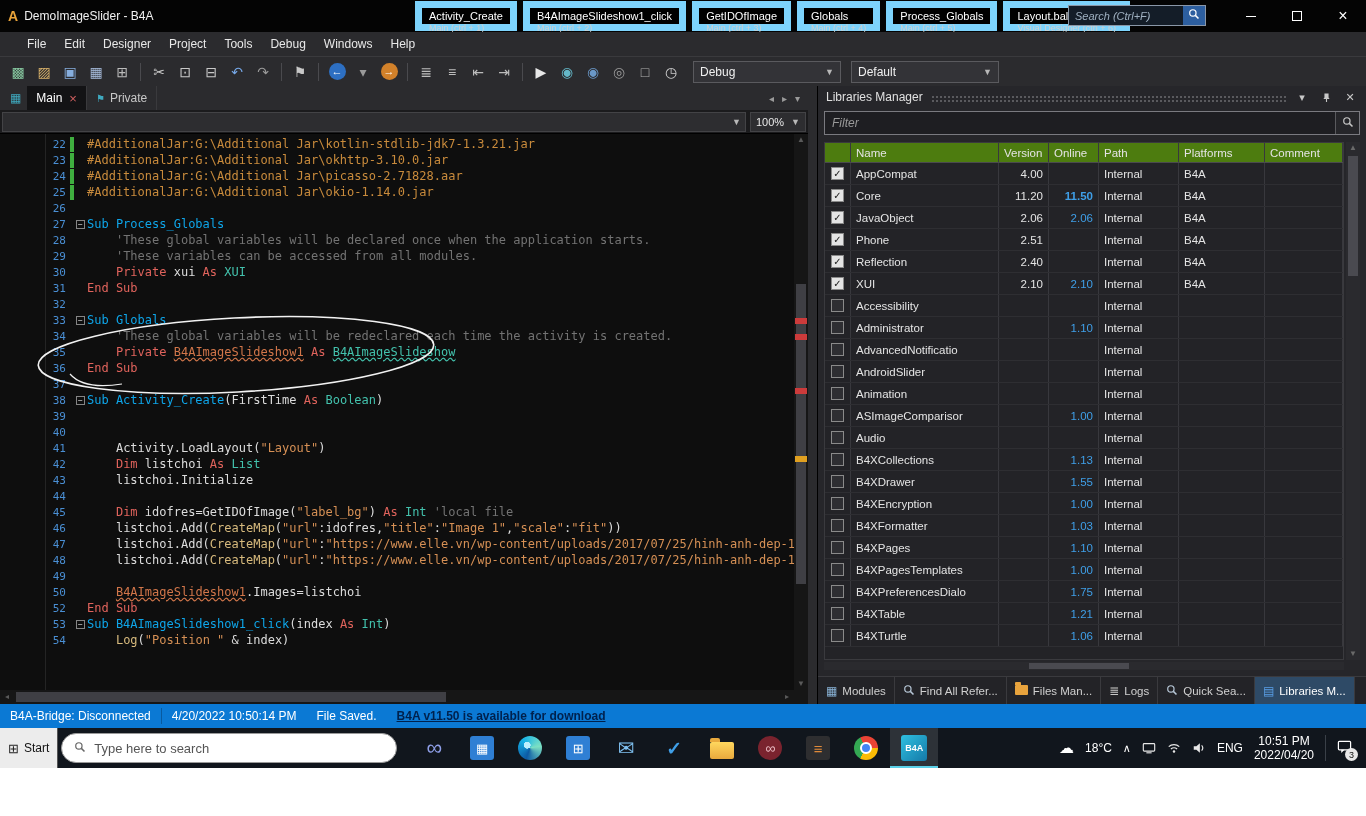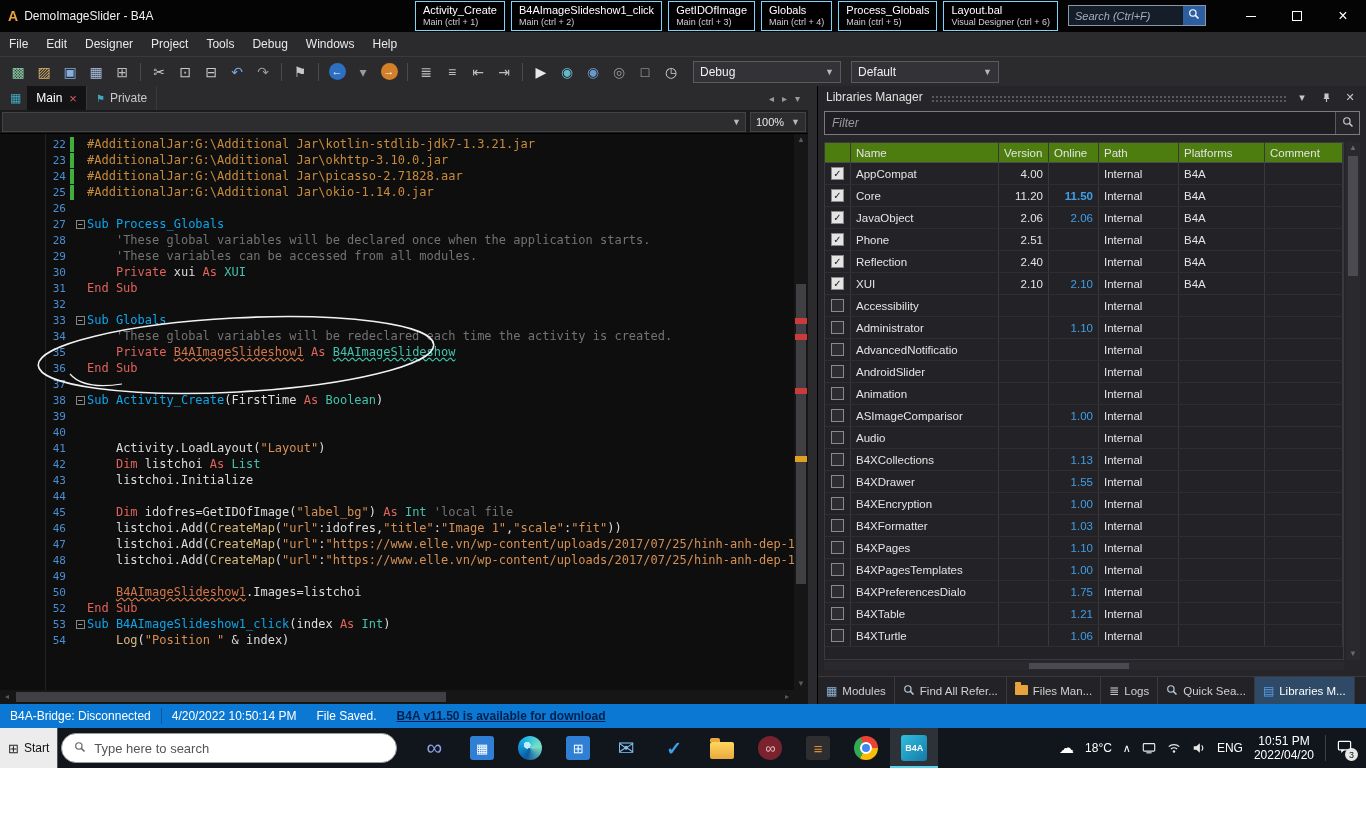--- a/index.html
+++ b/index.html
@@ -1,33 +1,33 @@
 <!DOCTYPE html>
 <html><head>
 <meta charset="utf-8">
 <style>
   *{box-sizing:border-box;margin:0;padding:0}
   html,body{width:1366px;height:816px;background:#ffffff;font-family:"Liberation Sans",sans-serif;overflow:hidden;position:relative}
   .titlebar{position:absolute;left:0;top:0;width:1366px;height:32px;background:#040404;color:#fff;display:flex;align-items:center}
   .app-logo{font-weight:bold;color:#e8a33a;font-size:14px;margin:0 6px 0 8px}
   .win-title{font-size:12px;color:#f0f0f0}
   .quicktabs{position:absolute;left:415px;top:1px;display:flex;gap:6px;align-items:flex-start}
-  .qtab{border:1px solid #7dd3fc;background:#000;padding:2px 7px 2px 7px;height:30px;cursor:default}
+  .qtab{border:7px solid #7dd3fc;background:#000;padding:2px 7px 2px 7px;height:30px;cursor:default}
   .qtab-name{font-size:11px;color:#fff;line-height:13px;white-space:nowrap}
   .qtab-sub{font-size:9px;color:#cfcfcf;line-height:11px;white-space:nowrap}
   .topsearch{position:absolute;right:160px;top:5px;width:138px;height:21px;display:flex;border:1px solid #8a97a8;background:#141d28}
   .topsearch input{flex:1;background:transparent;border:none;outline:none;color:#d8d8d8;font-size:11px;font-style:italic;padding:0 6px;min-width:0}
   .topsearch input::placeholder{color:#9fb0c0;font-style:italic}
   .topsearch-btn{width:22px;border:none;background:#2d5fa0;display:flex;align-items:center;justify-content:center;cursor:pointer}
   .wincontrols{position:absolute;right:0;top:0;height:32px;display:flex}
   .wc{width:46px;height:32px;display:flex;align-items:center;justify-content:center}
   .wc-min{width:10px;height:1px;background:#fff;display:block}
   .wc-max{width:10px;height:10px;border:1px solid #fff;display:block}
   .wc-x{color:#fff;font-size:16px;line-height:16px}
-  .menubar{position:absolute;left:0;top:32px;width:1366px;height:24px;background:#2b2b2e;display:flex;align-items:center;padding-left:0}
+  .menubar{position:absolute;left:0;top:32px;width:1366px;height:24px;background:#2b2b2e;display:flex;align-items:center;padding-left:18px}
   .menu-item{color:#e8e8e8;font-size:12px;padding:4px 9px;cursor:default}
   .toolbar{position:absolute;left:0;top:56px;width:1366px;height:30px;background:#2b2b2e;border-top:1px solid #3a3a3d;display:flex;align-items:center;padding-left:6px;gap:2px}
   .tb-btn{width:24px;height:24px;display:flex;align-items:center;justify-content:center;cursor:default}
   .tb-glyph{font-size:14px;line-height:1}
   .tb-glyph.circled{width:17px;height:17px;border-radius:50%;display:flex;align-items:center;justify-content:center;font-size:11px}
   .tb-sep{width:1px;height:18px;background:#4a4a4e;margin:0 4px}
   .tb-combo{width:148px;height:22px;background:#333337;border:1px solid #5a5a5e;color:#f0f0f0;font-size:12px;display:flex;align-items:center;padding:0 6px;margin-left:8px}
   .tb-combo .arrow{margin-left:auto;color:#b8b8b8;font-size:9px}
   
   .editor-pane{position:absolute;left:0;top:86px;width:808px;height:618px;background:#0e0e0e}

